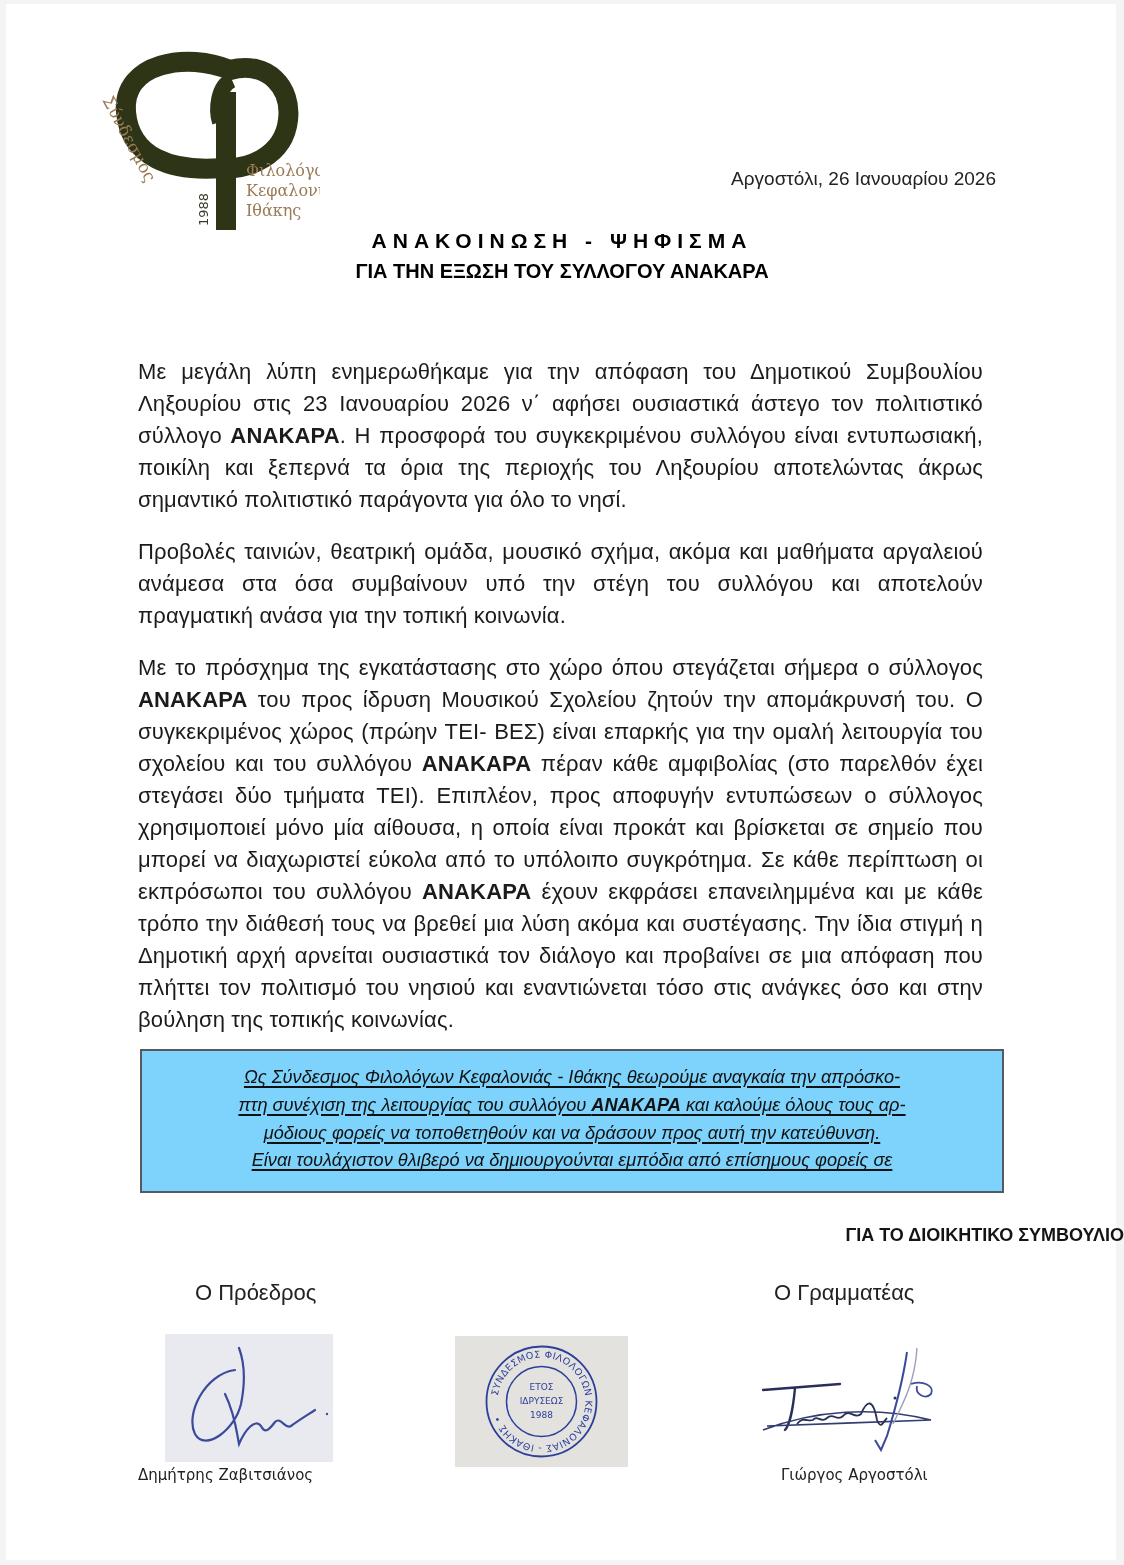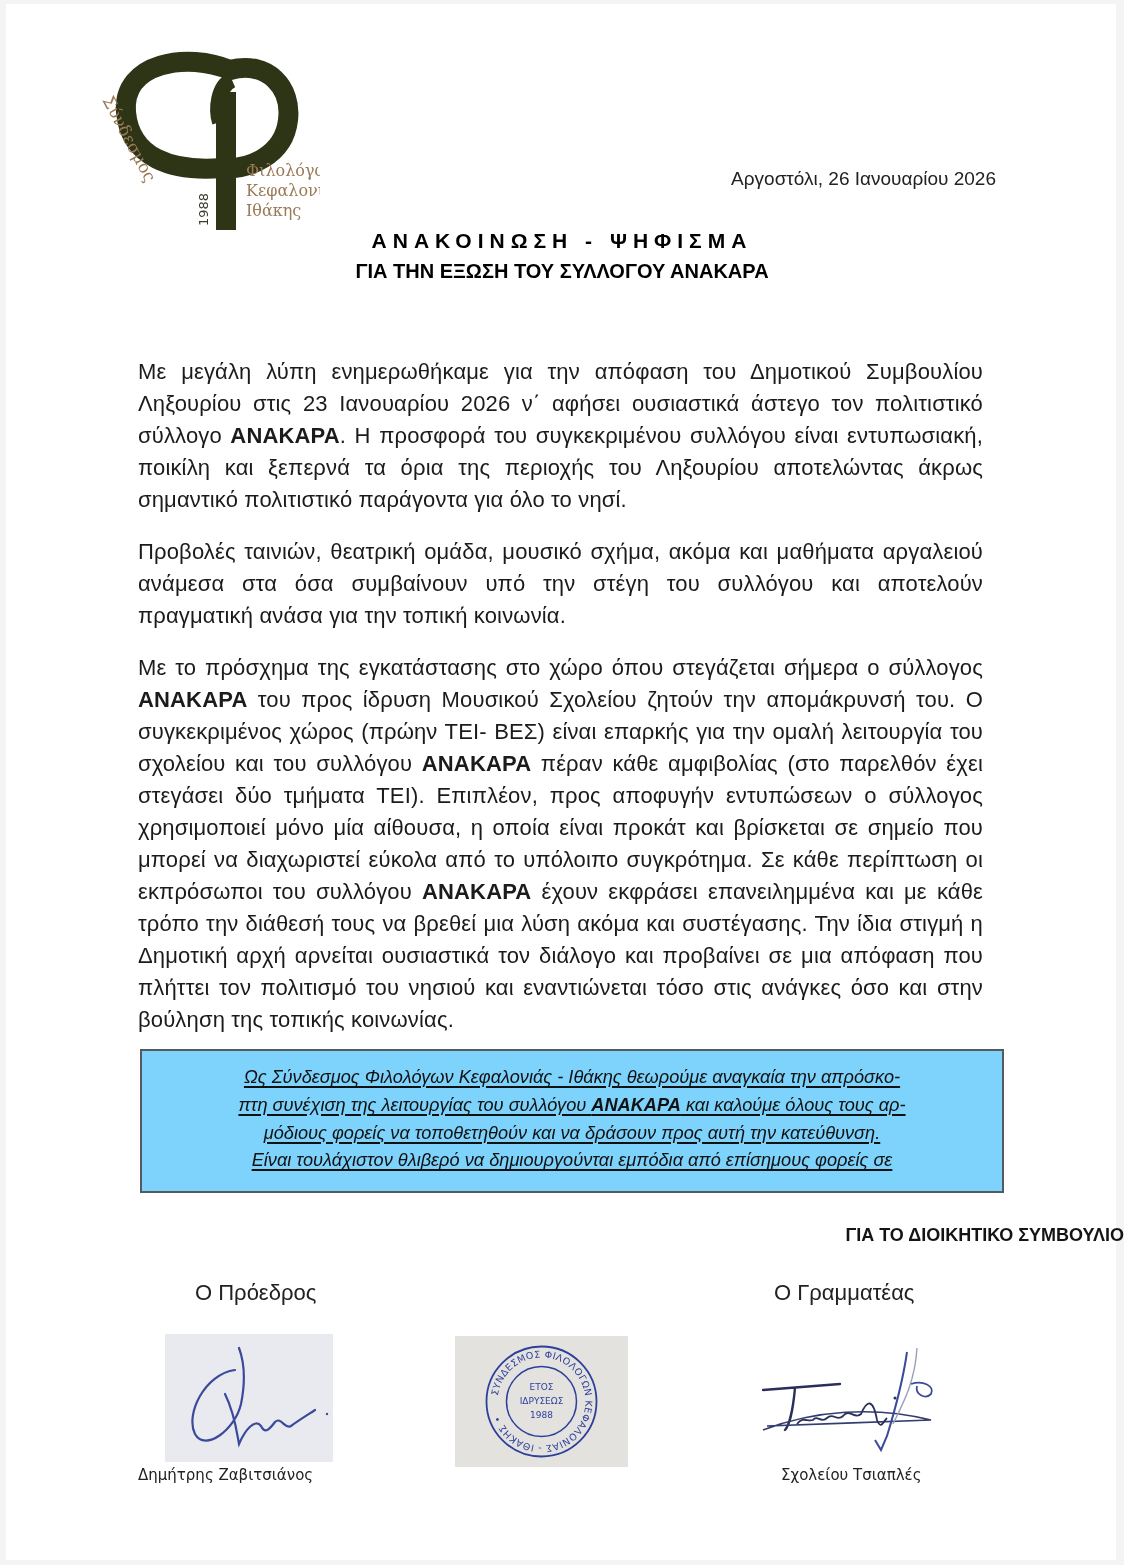--- a/index.html
+++ b/index.html
@@ -134,13 +134,13 @@
     <path d="M42 84 C 48 76, 52 82, 58 80 C 62 74, 66 84, 72 78 C 78 72, 82 82, 88 76 C 94 68, 100 80, 106 74
              C 112 60, 118 58, 122 80 C 126 90, 128 82, 132 78" fill="none" stroke="#2a2f5a" stroke-width="1.8"></path>
     <path d="M152 12 C 148 40, 140 70, 132 96 L 126 110 L 120 100" fill="none" stroke="#3b4a9a" stroke-width="2"></path>
     <path d="M162 8 C 160 40, 150 60, 138 84" fill="none" stroke="#9aa0b8" stroke-width="1.4"></path>
     <path d="M156 44 C 168 40, 180 46, 176 54 C 170 60, 160 54, 162 46" fill="none" stroke="#3b4a9a" stroke-width="1.8"></path>
     <circle cx="140" cy="58" r="1.5" fill="#2a2f5a"></circle>
   </svg>
 </div>
 
 <div class="name left">Δημήτρης Ζαβιτσιάνος</div>
-<div class="name right">Σχολείου Τσιαπλές</div>
+<div class="name right">Γιώργος Αργοστόλι</div>
 
 </body></html>

